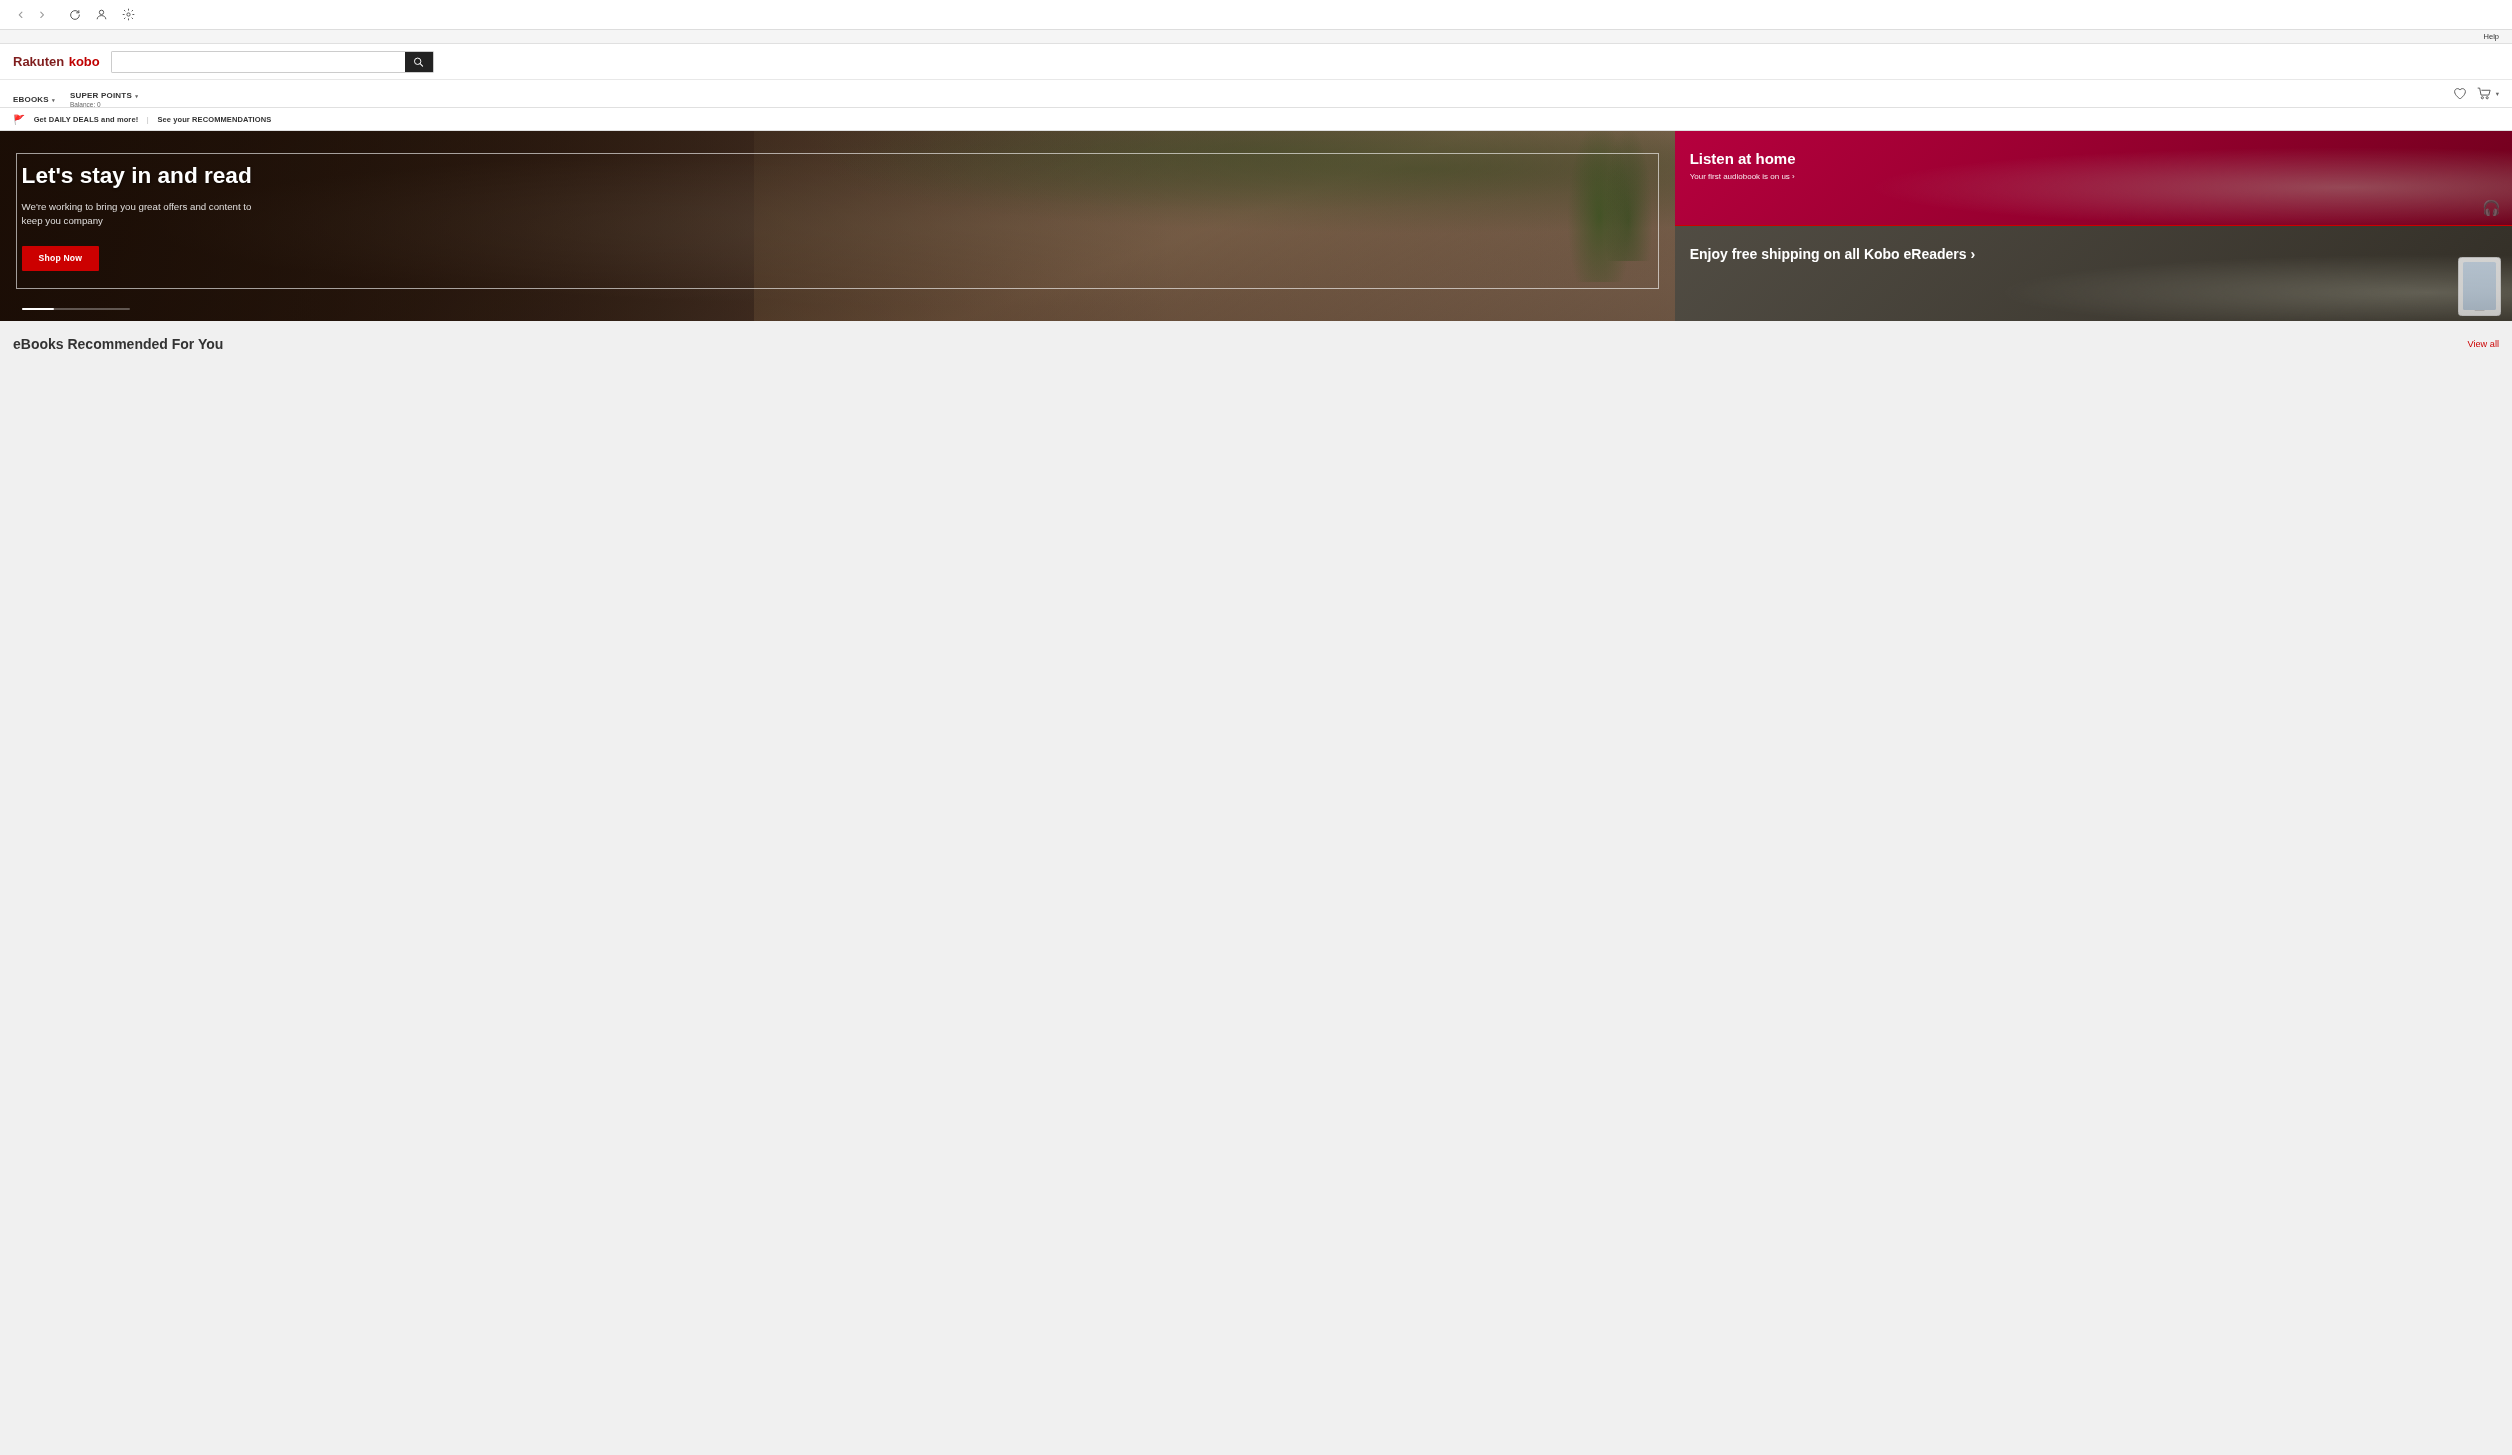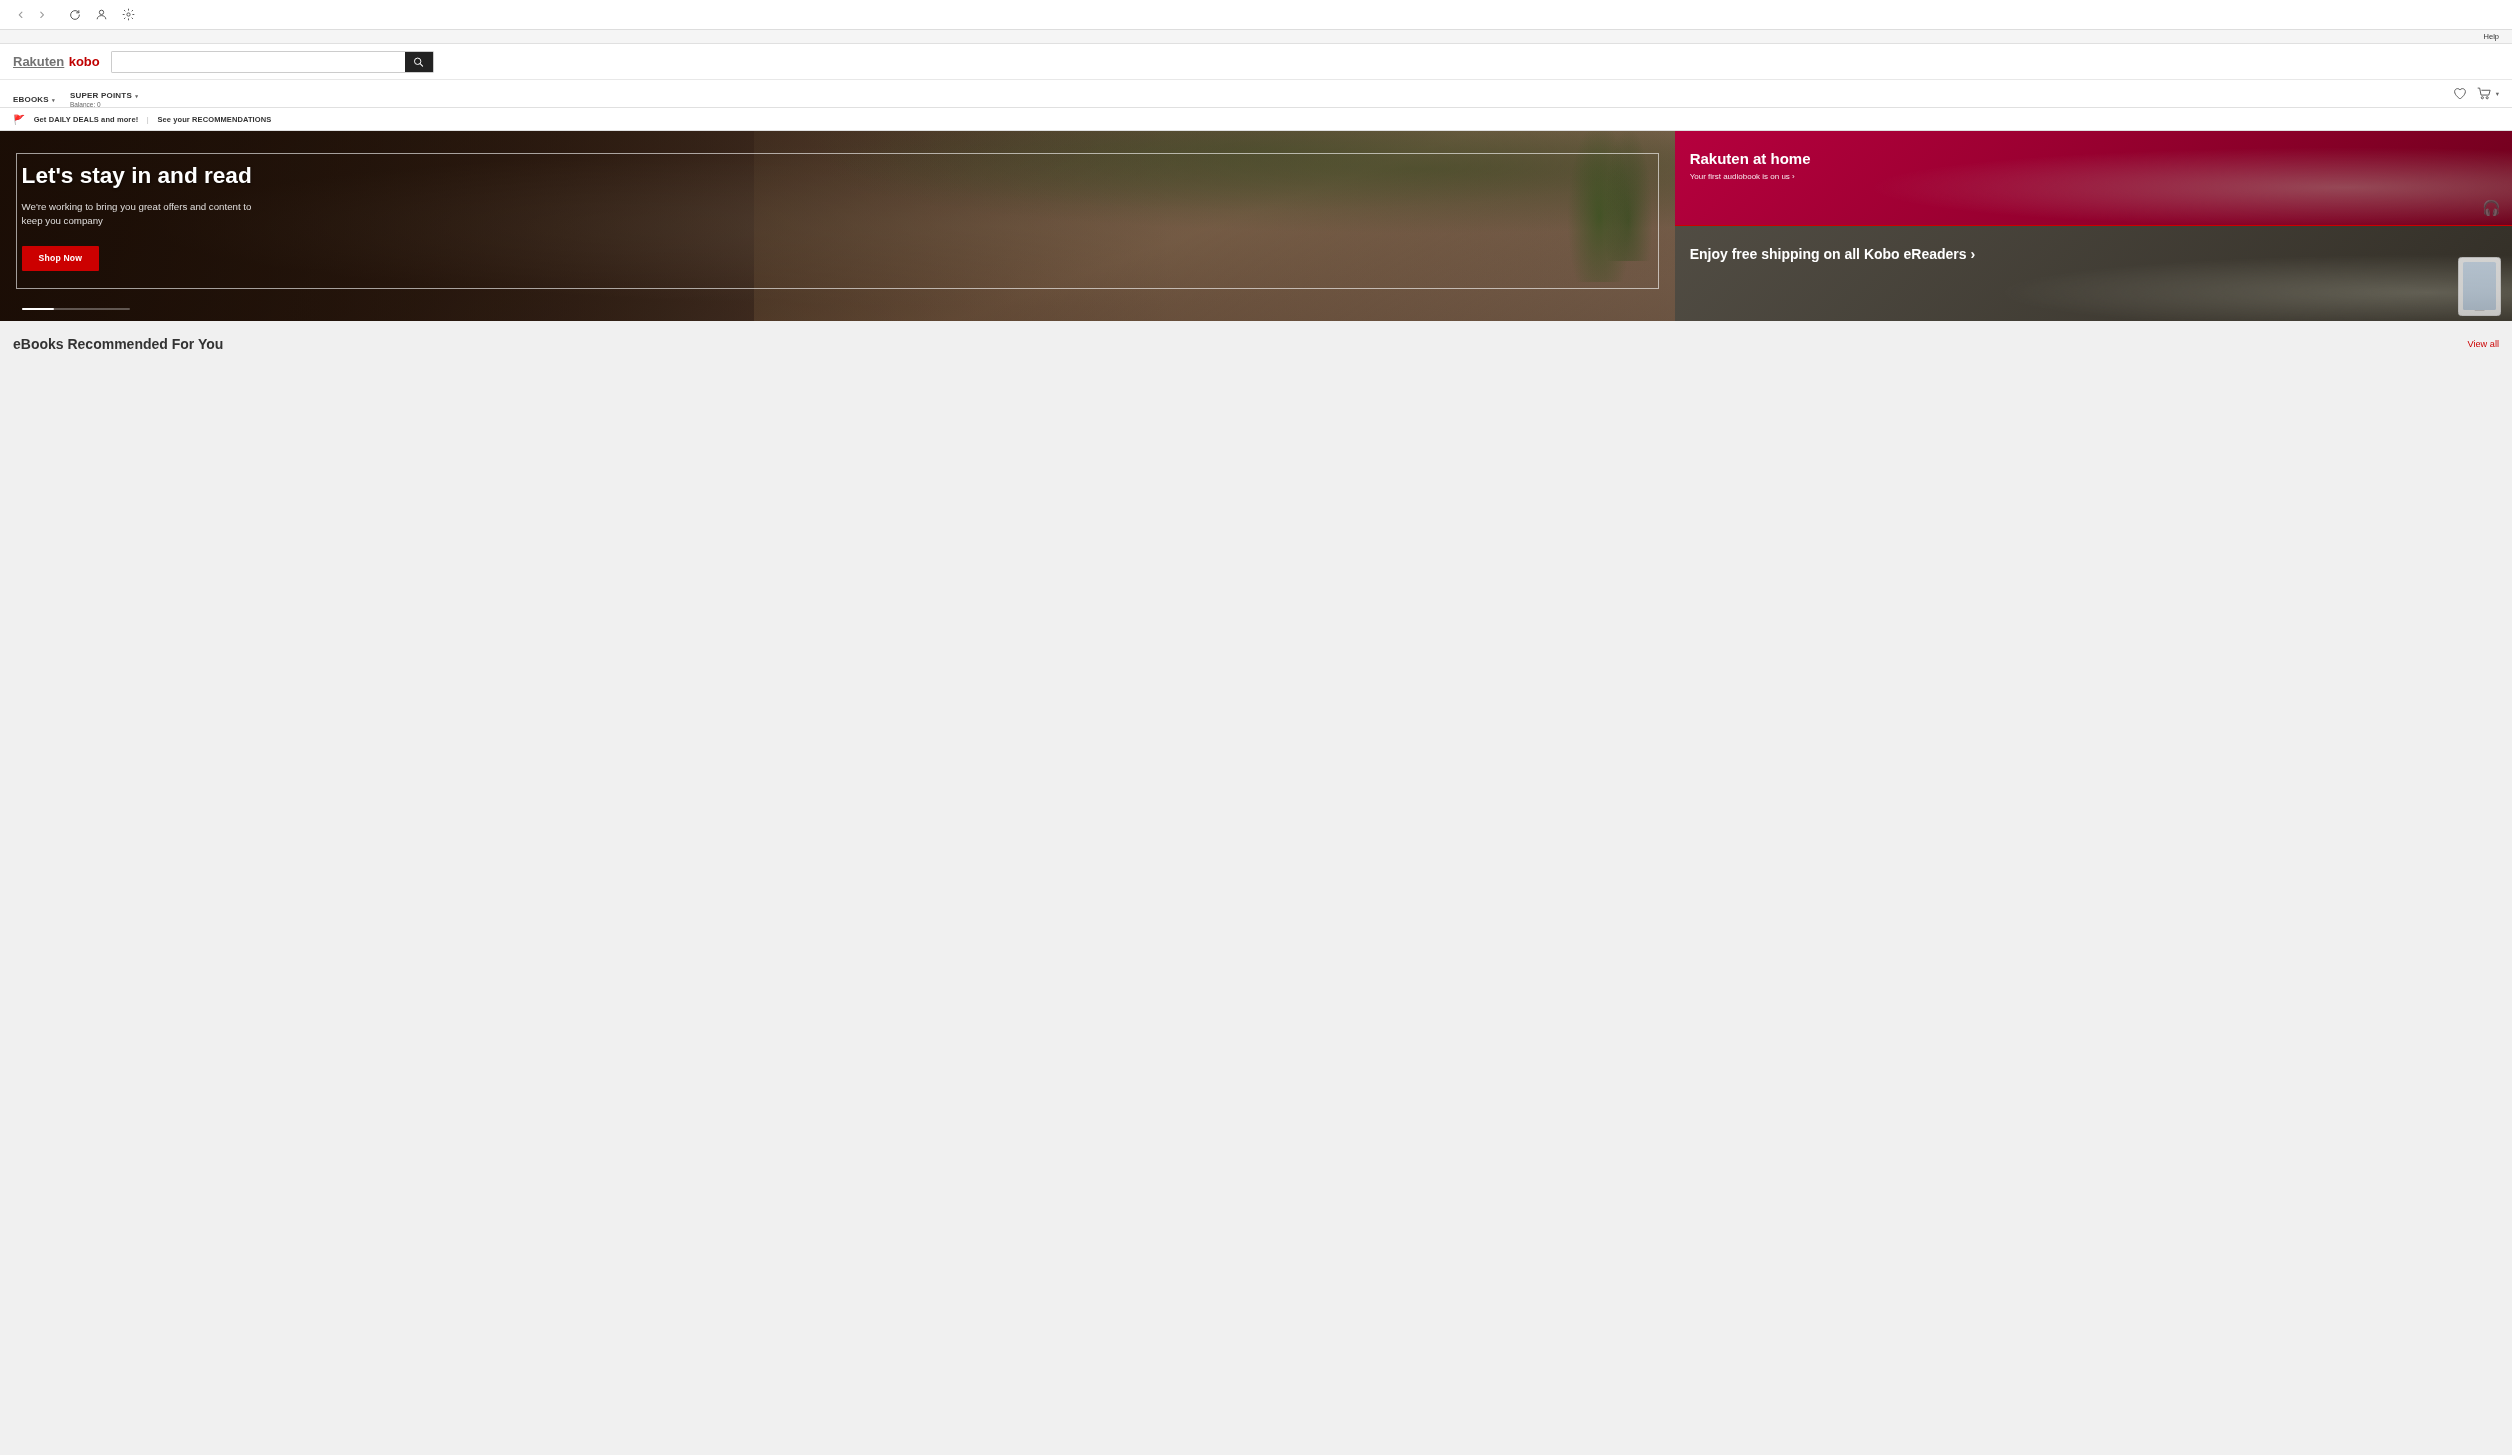--- a/index.html
+++ b/index.html
@@ -115,22 +115,21 @@
     .logo {
       display: flex;
       align-items: center;
       gap: 1.1px;
       text-decoration: none;
       flex-shrink: 0;
     }
     .logo-rakuten {
       font-size: 13px;
       font-weight: 700;
-      color: #737373;
-      text-decoration: underline;
+      color: #7f1d1d;
     }
     .logo-space {
       display: inline-block;
       width: 2.2px;
     }
     .logo-kobo {
       font-size: 13px;
       font-weight: 700;
       color: #bf0000;
     }
@@ -550,21 +549,21 @@
       <div class="hero-progress-fill"></div>
     </div>
   </div>
 
   <div class="hero-right">
     <div class="hero-right-top">
       <div class="hero-right-top-bg"></div>
 
       <div style="position:absolute;bottom:8.6px;right:10.8px;font-size:15px;opacity:0.7;">🎧</div>
       <div class="hero-right-top-content">
-        <div class="hero-right-title">Rakuten at home</div>
+        <div class="hero-right-title">Listen at home</div>
         <div class="hero-right-sub">
           <span>Your first audiobook is on us</span>
           <span>›</span>
         </div>
       </div>
     </div>
     <div class="hero-right-bottom">
       <div class="hero-right-bottom-bg"></div>
 
       <div style="position:absolute;right:10.8px;bottom:5.4px;width:43px;height:59px;background:linear-gradient(180deg,#eee 0%,#ddd 100%);border-radius:3.2px;border:1.1px solid #ccc;opacity:0.85;">

